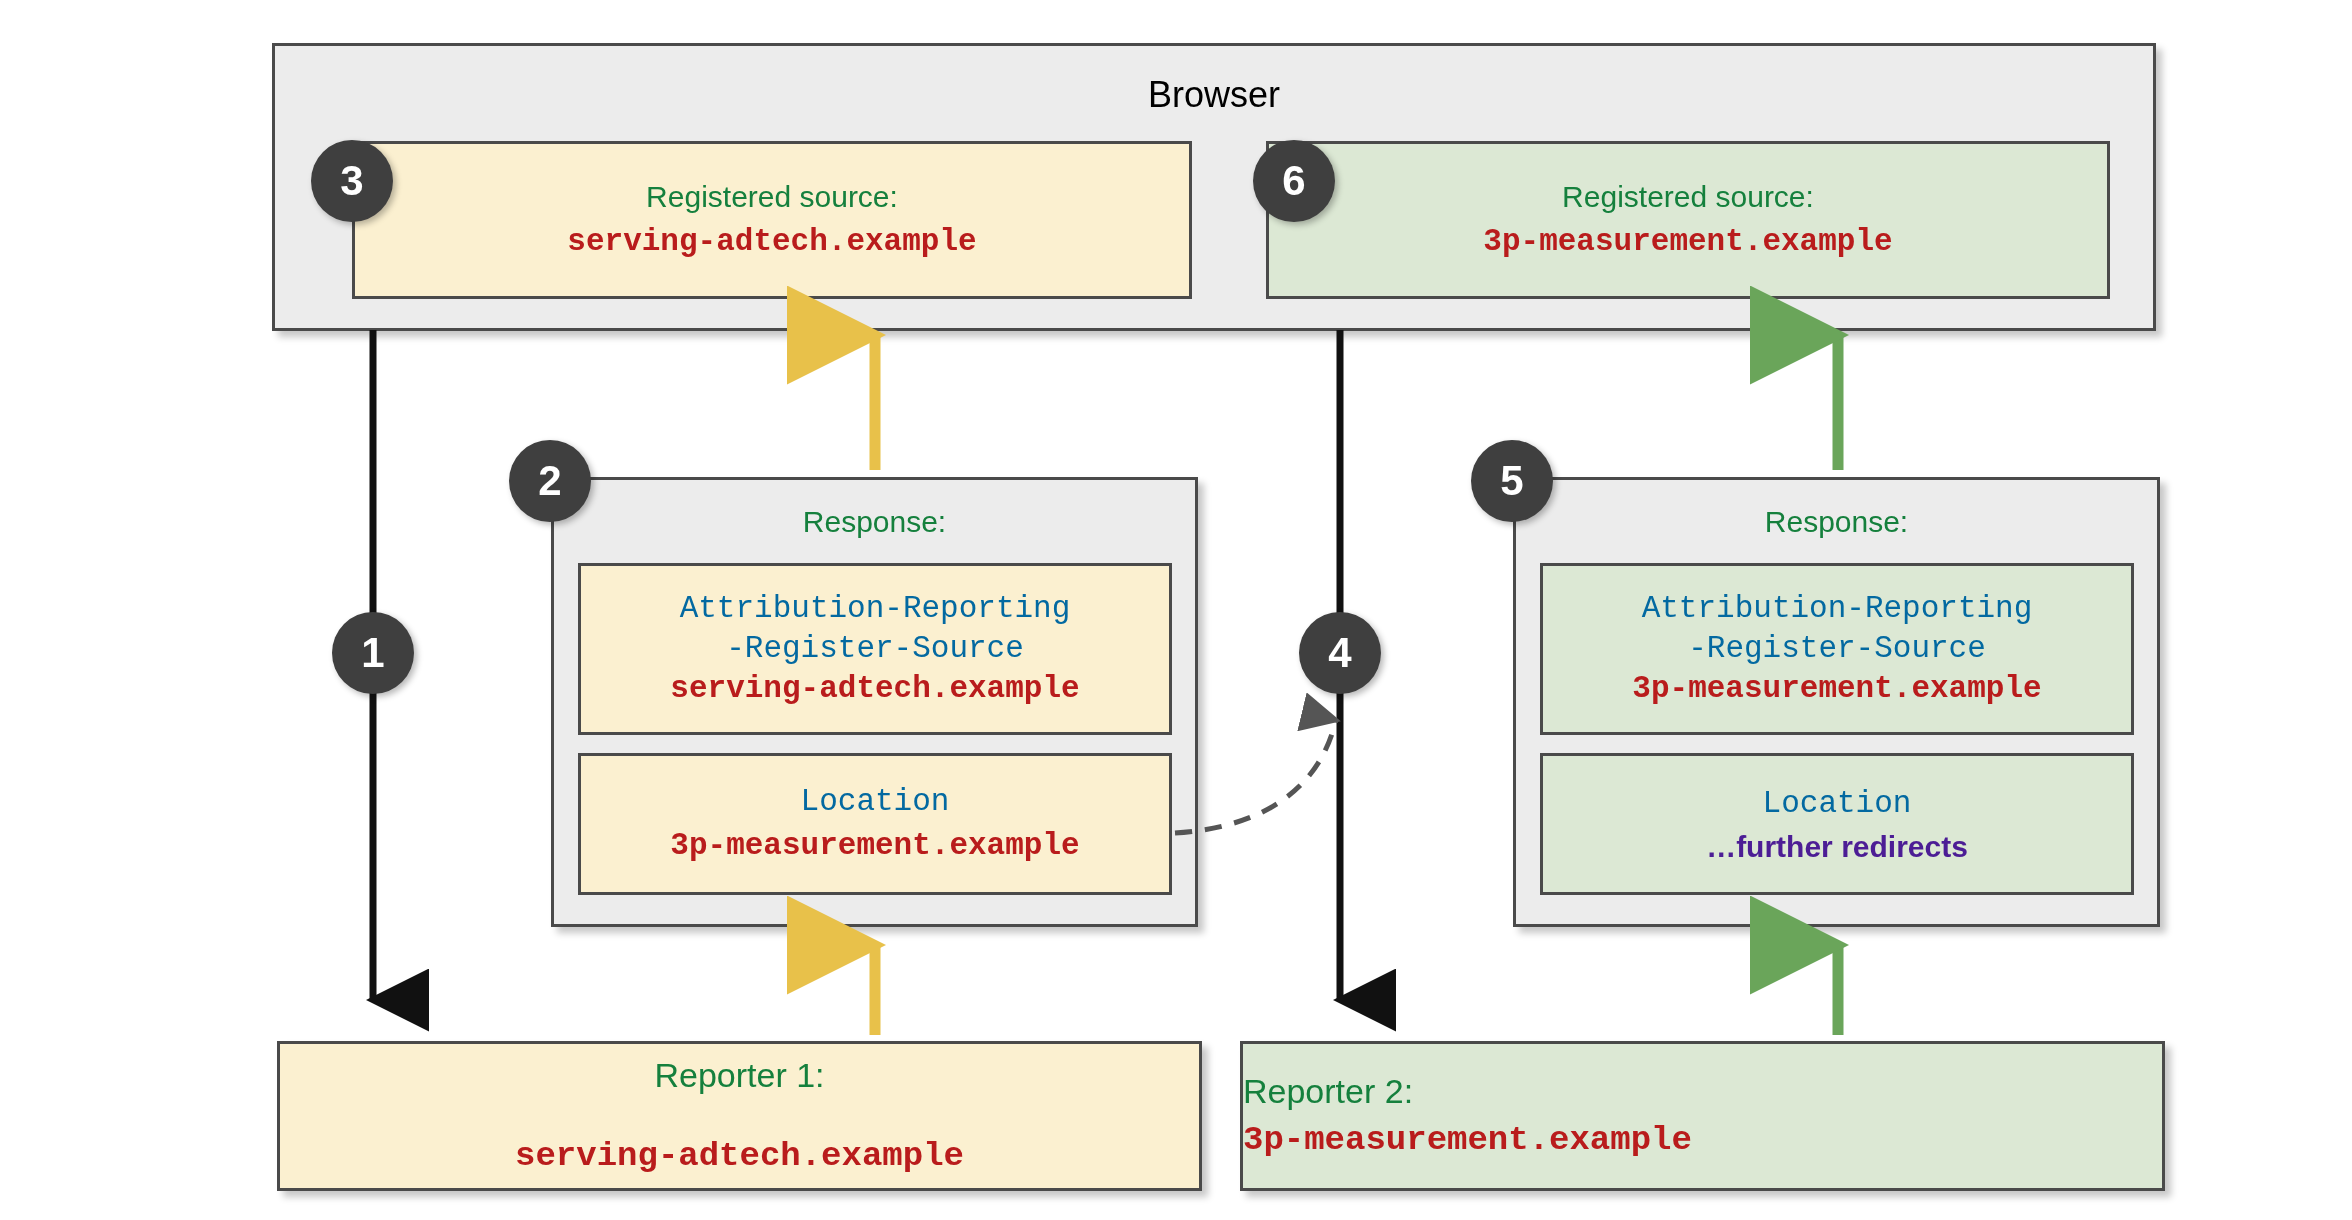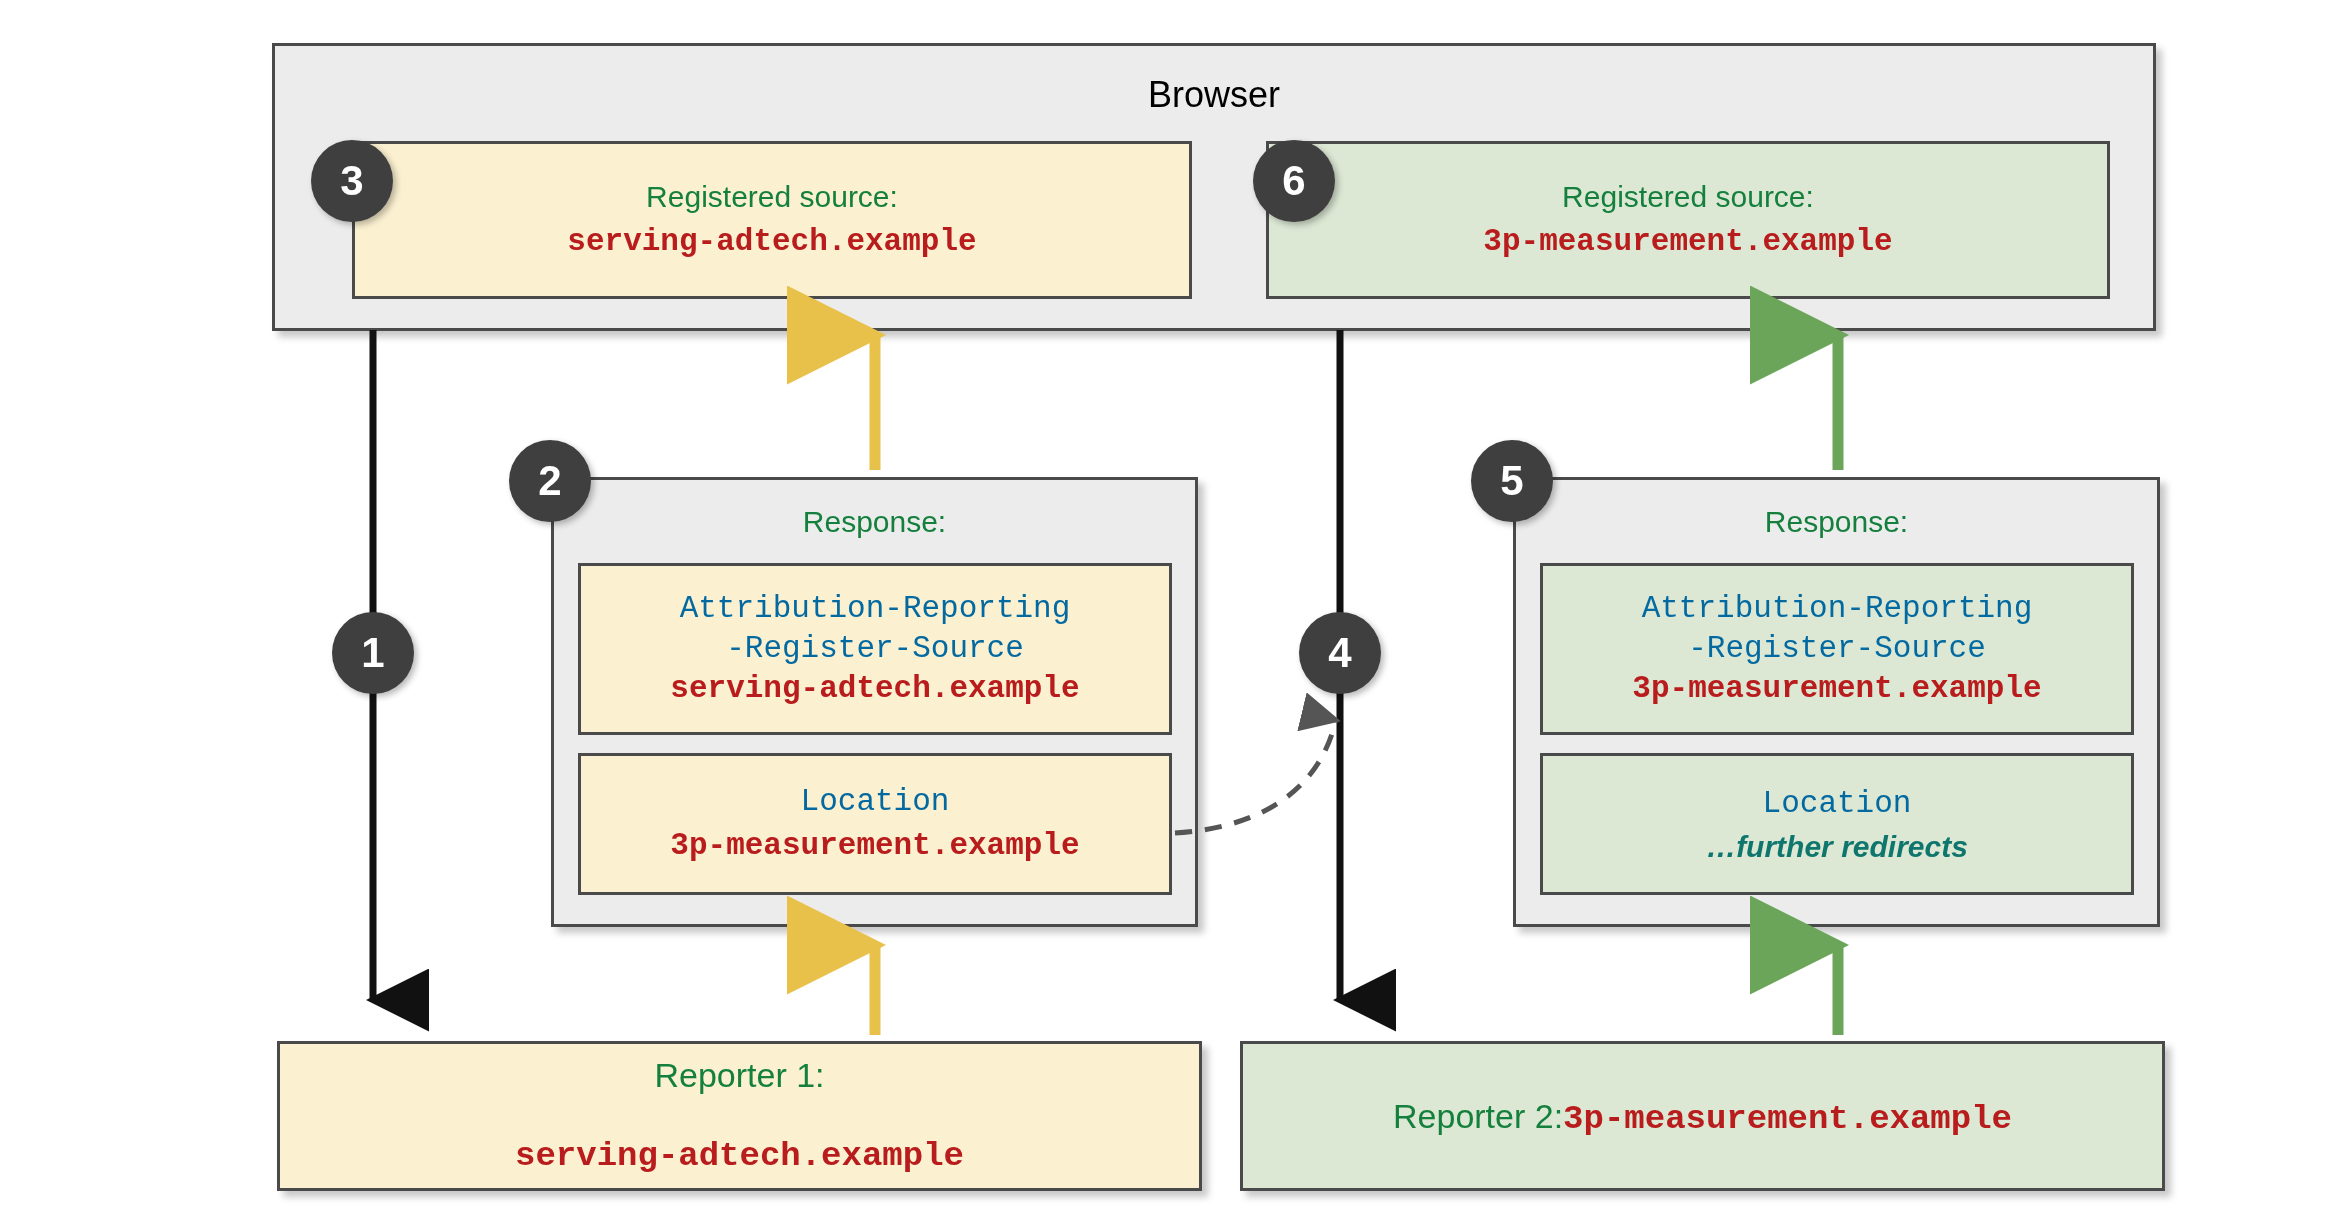--- a/index.html
+++ b/index.html
@@ -14,22 +14,22 @@
   .green{background:#dce8d4;}
 
   .innerbox{position:absolute;box-sizing:border-box;border:3px solid #4a4a4a;
             display:flex;flex-direction:column;align-items:center;justify-content:center;}
 
   .lbl{font-family:"Liberation Sans",sans-serif;color:#15803d;font-size:30px;line-height:1.25;text-align:center;}
   .lbl-big{font-size:34px;}
   .mono{font-family:"Liberation Mono",monospace;font-size:31px;line-height:1.3;text-align:center;}
   .mono-black{color:#0369a1;}
   .mono-green{color:#b91c1c;font-weight:bold;}
-  .ital-green{font-family:"Liberation Sans",sans-serif;color:#0f766e;
-              font-weight:bold;font-style:italic;font-size:30px;}
+  .ital-green{font-family:"Liberation Sans",sans-serif;color:#4c1d95;
+              font-weight:bold;font-size:30px;}
 
   
   .badge{position:absolute;width:82px;height:82px;border-radius:50%;
          background:#3f3f3f;color:#ffffff;display:flex;align-items:center;justify-content:center;
          font-family:"Liberation Sans",sans-serif;font-size:42px;font-weight:bold;
          box-shadow:3px 3px 6px rgba(0,0,0,0.28);z-index:40;}
 
   
   svg.wires{position:absolute;left:0;top:0;width:2352px;height:1220px;pointer-events:none;z-index:10;}
   .title-browser{position:absolute;width:100%;text-align:center;font-size:36px;color:#000;}
@@ -135,18 +135,18 @@
   <div class="badge" style="left:1471px;top:440px;">5</div>
 
   <div class="badge" style="left:332px;top:612px;">1</div>
   <div class="badge" style="left:1299px;top:612px;">4</div>
 
   <div class="panel yellow" style="left:277px;top:1041px;width:925px;height:150px;display:flex;flex-direction:column;align-items:center;justify-content:center;gap:32px;">
     <div class="lbl lbl-big">Reporter 1:</div>
     <div class="mono mono-green" style="font-size:34px;margin-top:6px;">serving-adtech.example</div>
   </div>
 
-  <div class="panel green" style="left:1240px;top:1041px;width:925px;height:150px;display:flex;flex-direction:row;align-items:center;justify-content:center;">
+  <div class="panel green" style="left:1240px;top:1041px;width:925px;height:150px;display:flex;flex-direction:column;align-items:flex-start;justify-content:center;">
     <div class="lbl lbl-big">Reporter 2:</div>
     <div class="mono mono-green" style="font-size:34px;margin-top:6px;">3p-measurement.example</div>
   </div>
 
 </div>
 
 </body></html>

